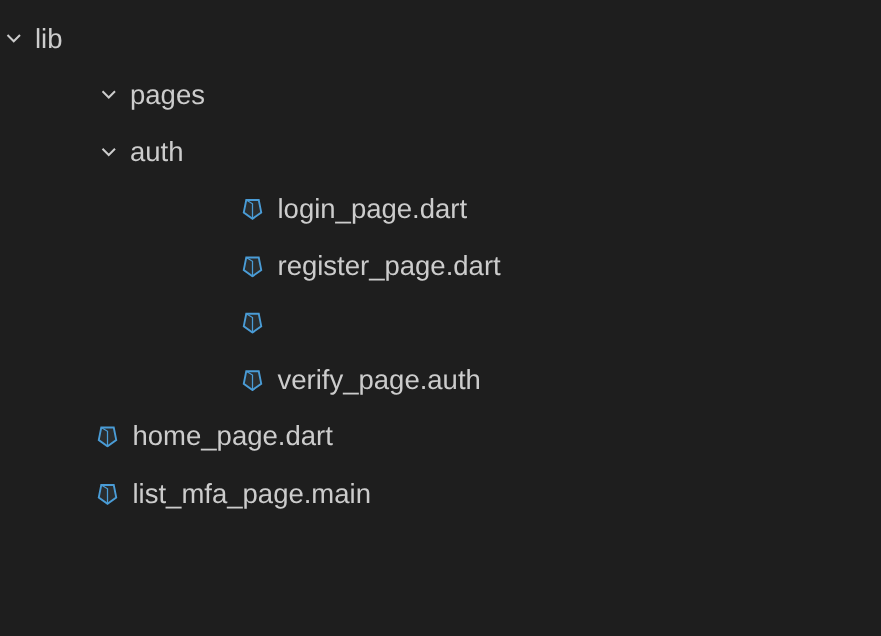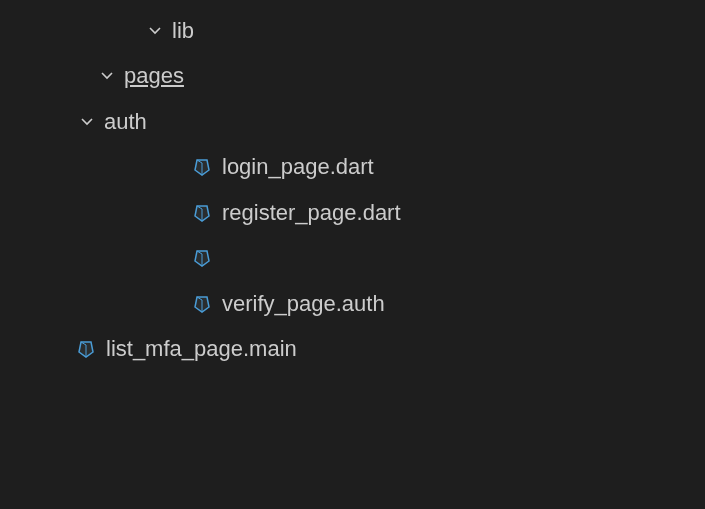--- a/index.html
+++ b/index.html
@@ -17,22 +17,22 @@
       overflow: hidden;
       padding-top: 8px;
     }
     .tree-item {
       display: flex;
       align-items: center;
       height: 45.5px;
       cursor: pointer;
       white-space: nowrap;
     }
-    .indent-0 { padding-left: 144px; }
-    .indent-1 { padding-left: 96px; text-decoration: underline; }
+    .indent-0 { }
+    .indent-1 { padding-left: 76px; }
     .indent-2 { padding-left: 76px; }
     .indent-3 { padding-left: 192px; }
     .chevron {
       width: 22px;
       height: 22px;
       display: inline-flex;
       align-items: center;
       justify-content: center;
       flex-shrink: 0;
       margin-right: 6px;
@@ -115,20 +115,29 @@
   <div class="tree-item indent-3">
     <span class="dart-icon">
       <svg width="18" height="18" viewBox="0 0 18 18">
           <path d="M4 2 L14 2 L16 12 L9 17 L2 12 Z" fill="#2a2d2e" stroke="#4a9cd6" stroke-width="1.5"></path>
           <path d="M4 2 L9 5 L9 17" stroke="#4a9cd6" stroke-width="1" fill="none"></path>
         </svg>
     </span>
     <span class="label">verify_page.auth</span>
   </div>
 
+  <div class="tree-item indent-2">
+    <span class="dart-icon">
+      <svg width="18" height="18" viewBox="0 0 18 18">
+          <path d="M4 2 L14 2 L16 12 L9 17 L2 12 Z" fill="#2a2d2e" stroke="#4a9cd6" stroke-width="1.5"></path>
+          <path d="M4 2 L9 5 L9 17" stroke="#4a9cd6" stroke-width="1" fill="none"></path>
+        </svg>
+    </span>
+    <span class="label">home_page.dart</span>
+  </div>
 
   <div class="tree-item indent-2">
     <span class="dart-icon">
       <svg width="18" height="18" viewBox="0 0 18 18">
           <path d="M4 2 L14 2 L16 12 L9 17 L2 12 Z" fill="#2a2d2e" stroke="#4a9cd6" stroke-width="1.5"></path>
           <path d="M4 2 L9 5 L9 17" stroke="#4a9cd6" stroke-width="1" fill="none"></path>
         </svg>
     </span>
     <span class="label">list_mfa_page.main</span>
   </div>

